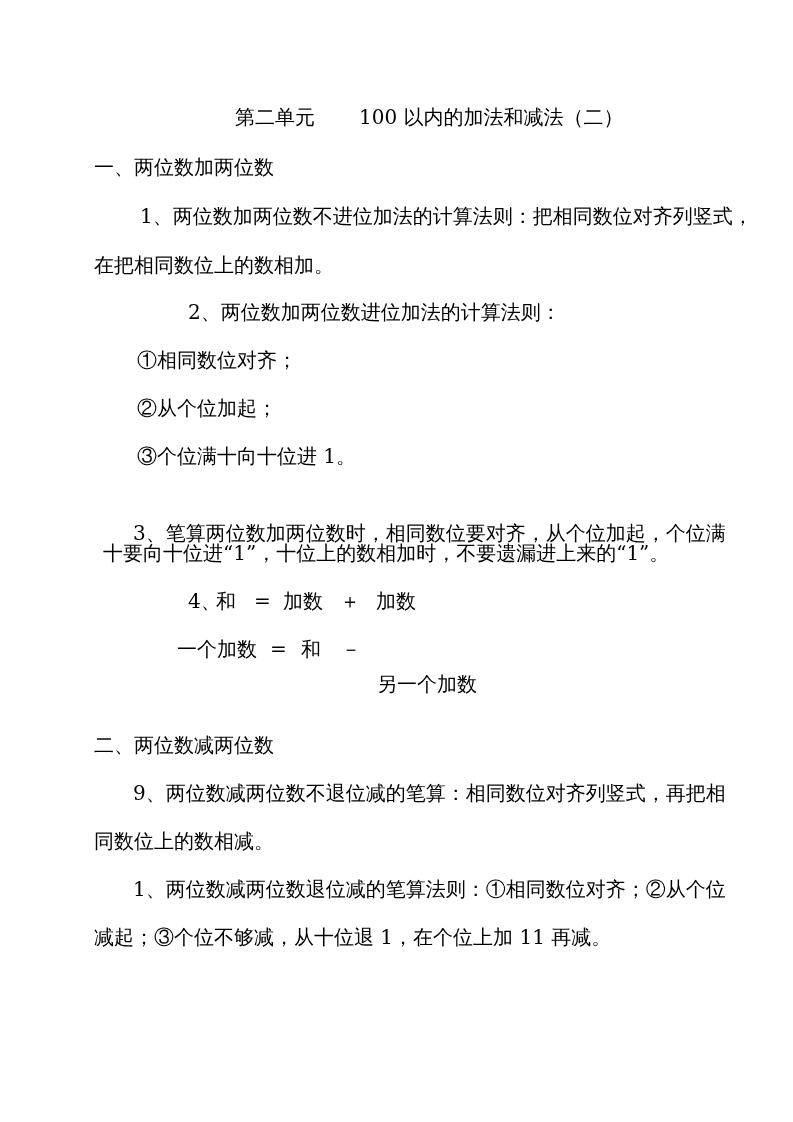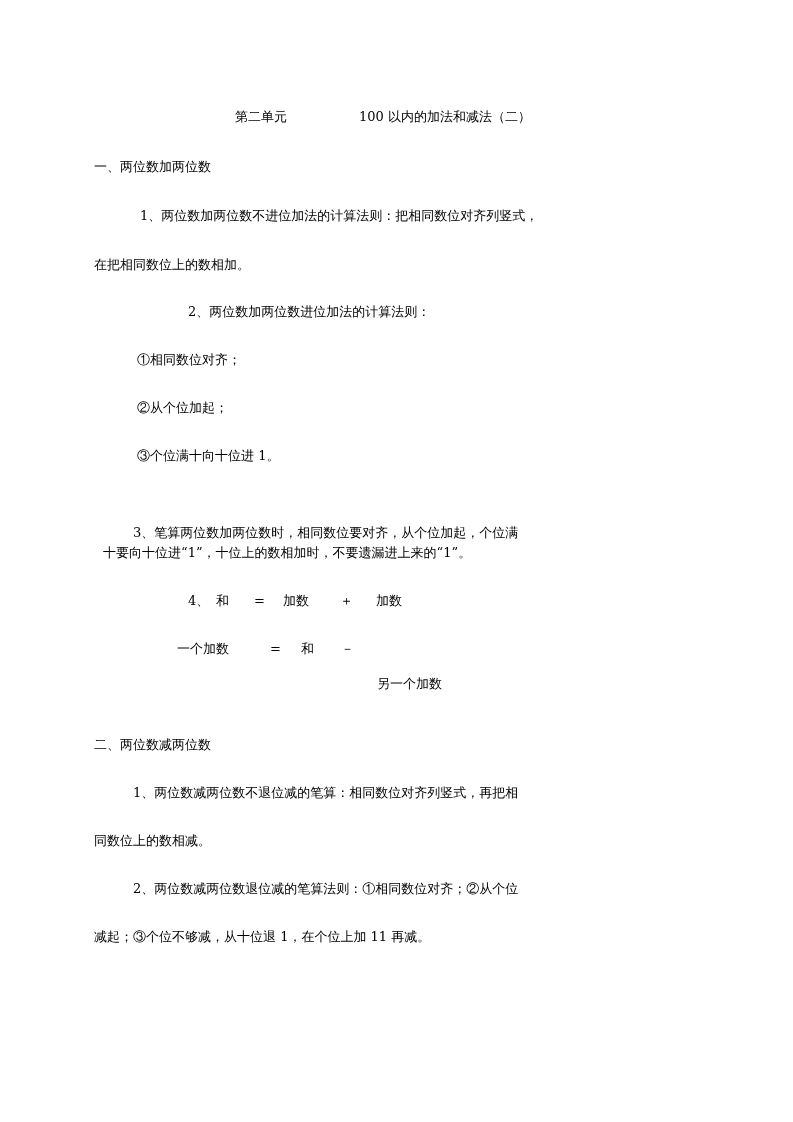--- a/index.html
+++ b/index.html
@@ -1,18 +1,18 @@
 <!DOCTYPE html>
 <html><head>
 <meta charset="utf-8">
 <style>
   html, body { margin: 0; padding: 0; background: #ffffff; }
   body { width: 793px; height: 1122px; position: relative; overflow: hidden;
          font-family: "DejaVu Serif", "Liberation Serif", serif; color: #000; }
-  .line { position: absolute; white-space: nowrap; font-size: 13px; line-height: 22px; }
+  .line { position: absolute; white-space: nowrap; font-size: 20px; line-height: 22px; }
 </style>
 </head>
 <body>
 
 <div>
   <div class="line" style="left:235px; top:106px;">第二单元</div>
   <div class="line" style="left:359px; top:106px;">100 以内的加法和减法（二）</div>
 
   <div class="line" style="left:94px; top:156px;">一、两位数加两位数</div>
   <div class="line" style="left:140px; top:205px;">1、两位数加两位数不进位加法的计算法则：把相同数位对齐列竖式，</div>
@@ -35,17 +35,17 @@
 
   <div>
     <div class="line" style="left:177px; top:638px;">一个加数</div>
     <div class="line" style="left:270px; top:638px;">=</div>
     <div class="line" style="left:301px; top:638px;">和</div>
     <div class="line" style="left:341px; top:638px;">－</div>
     <div class="line" style="left:377px; top:638px;margin-top:35px;">另一个加数</div>
   </div>
 
   <div class="line" style="left:94px; top:734px;">二、两位数减两位数</div>
-  <div class="line" style="left:133px; top:782px;">1、两位数减两位数不退位减的笔算：相同数位对齐列竖式，再把相</div>
+  <div class="line" style="left:133px; top:782px;">9、两位数减两位数不退位减的笔算：相同数位对齐列竖式，再把相</div>
   <div class="line" style="left:94px; top:830px;">同数位上的数相减。</div>
-  <div class="line" style="left:133px; top:878px;">2、两位数减两位数退位减的笔算法则：①相同数位对齐；②从个位</div>
+  <div class="line" style="left:133px; top:878px;">1、两位数减两位数退位减的笔算法则：①相同数位对齐；②从个位</div>
   <div class="line" style="left:94px; top:926px;">减起；③个位不够减，从十位退 1，在个位上加 11 再减。</div>
 </div>
 
 </body></html>

